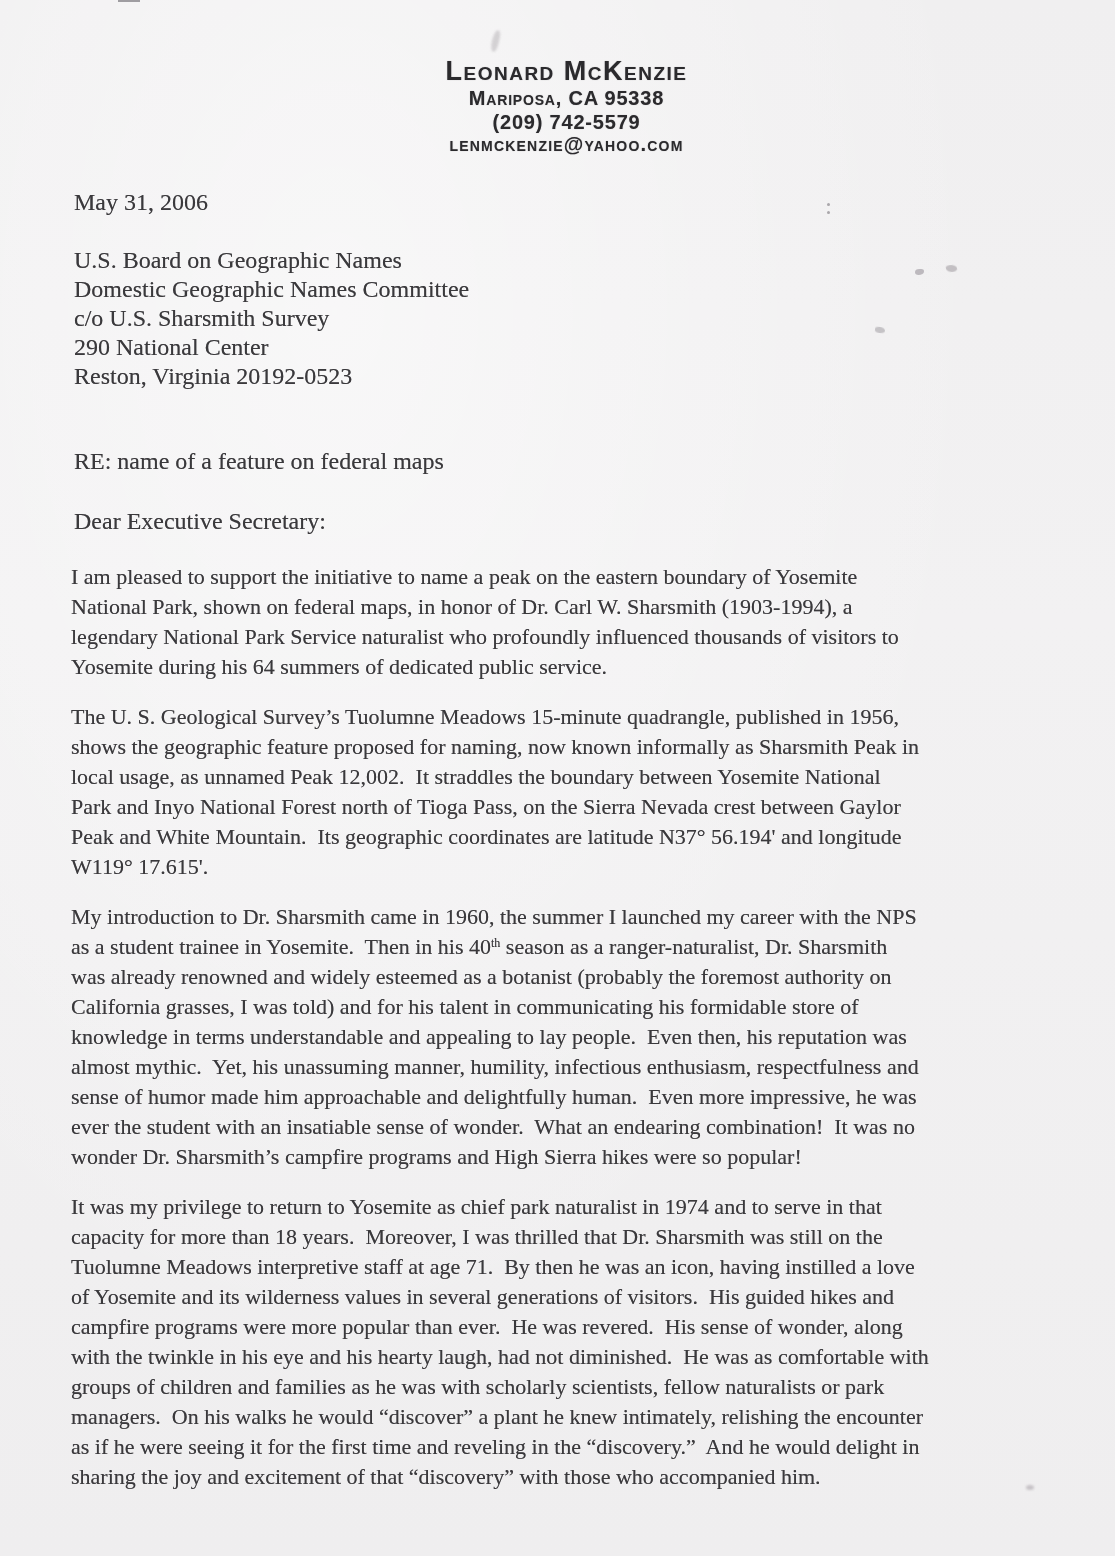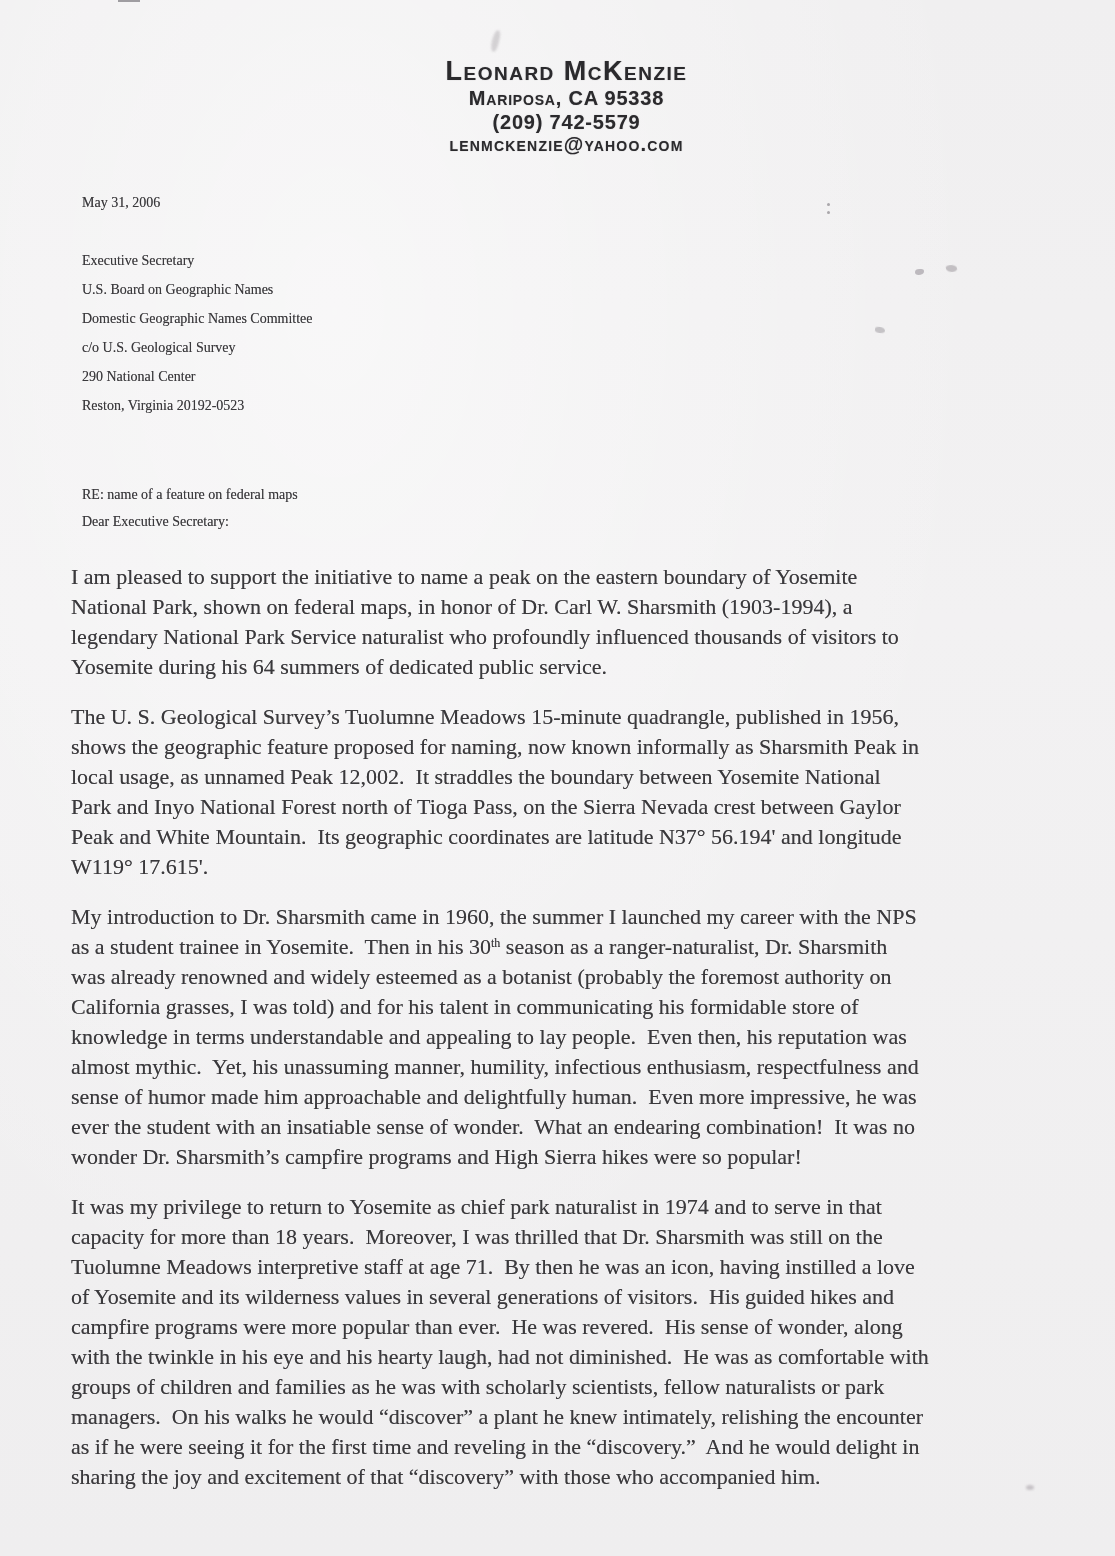--- a/index.html
+++ b/index.html
@@ -51,29 +51,29 @@
   }
   .lh-email {
     font-size: 20px;
     line-height: 21px;
     letter-spacing: 1.2px;
   }
 
   
   .txt {
     position: absolute;
-    left: 82px;
-    font-size: 14px;
+    left: 74px;
+    font-size: 24px;
     line-height: 29px;
     text-shadow: 0 0 0.6px rgba(58,57,60,0.55);
   }
   .date-line      { top: 188px; }
   .recipient      { top: 246px; }
   .recipient div  { line-height: 29px; }
-  .subject-line   { top: 447px; margin-top: 33px; }
+  .subject-line   { top: 447px; }
   .salutation     { top: 507px; }
 
   .body-block {
     position: absolute;
     top: 562px;
     left: 71px;
     width: 1016px;
     font-size: 22px;
     line-height: 30px;
     text-shadow: 0 0 0.6px rgba(58,57,60,0.55);
@@ -112,45 +112,44 @@
   <header class="letterhead">
     <div class="lh-name">Leonard McKenzie</div>
     <div class="lh-line">Mariposa, CA 95338</div>
     <div class="lh-line">(209) 742-5579</div>
     <div class="lh-email">lenmckenzie@yahoo.com</div>
   </header>
 
   <div class="txt date-line">May 31, 2006</div>
 
   <div class="txt recipient">
-    <div>Executive Secretary</div>
     <div>U.S. Board on Geographic Names</div>
     <div>Domestic Geographic Names Committee</div>
-    <div>c/o U.S. Geological Survey</div>
+    <div>c/o U.S. Sharsmith Survey</div>
     <div>290 National Center</div>
     <div>Reston, Virginia 20192-0523</div>
   </div>
 
   <div class="txt subject-line">RE: name of a feature on federal maps</div>
 
   <div class="txt salutation">Dear Executive Secretary:</div>
 
   <div class="body-block">
     <p>I am pleased to support the initiative to name a peak on the eastern boundary of Yosemite
 National Park, shown on federal maps, in honor of Dr. Carl W. Sharsmith (1903-1994), a
 legendary National Park Service naturalist who profoundly influenced thousands of visitors to
 Yosemite during his 64 summers of dedicated public service.</p>
     <p>The U. S. Geological Survey’s Tuolumne Meadows 15-minute quadrangle, published in 1956,
 shows the geographic feature proposed for naming, now known informally as Sharsmith Peak in
 local usage, as unnamed Peak 12,002.  It straddles the boundary between Yosemite National
 Park and Inyo National Forest north of Tioga Pass, on the Sierra Nevada crest between Gaylor
 Peak and White Mountain.  Its geographic coordinates are latitude N37° 56.194' and longitude
 W119° 17.615'.</p>
     <p><span>My introduction to Dr. Sharsmith came in 1960, the summer I launched my career with the NPS
-as a student trainee in Yosemite.  Then in his 30</span><sup>th</sup><span> season as a ranger-naturalist, Dr. Sharsmith
+as a student trainee in Yosemite.  Then in his 40</span><sup>th</sup><span> season as a ranger-naturalist, Dr. Sharsmith
 was already renowned and widely esteemed as a botanist (probably the foremost authority on
 California grasses, I was told) and for his talent in communicating his formidable store of
 knowledge in terms understandable and appealing to lay people.  Even then, his reputation was
 almost mythic.  Yet, his unassuming manner, humility, infectious enthusiasm, respectfulness and
 sense of humor made him approachable and delightfully human.  Even more impressive, he was
 ever the student with an insatiable sense of wonder.  What an endearing combination!  It was no
 wonder Dr. Sharsmith’s campfire programs and High Sierra hikes were so popular!</span></p>
     <p>It was my privilege to return to Yosemite as chief park naturalist in 1974 and to serve in that
 capacity for more than 18 years.  Moreover, I was thrilled that Dr. Sharsmith was still on the
 Tuolumne Meadows interpretive staff at age 71.  By then he was an icon, having instilled a love

